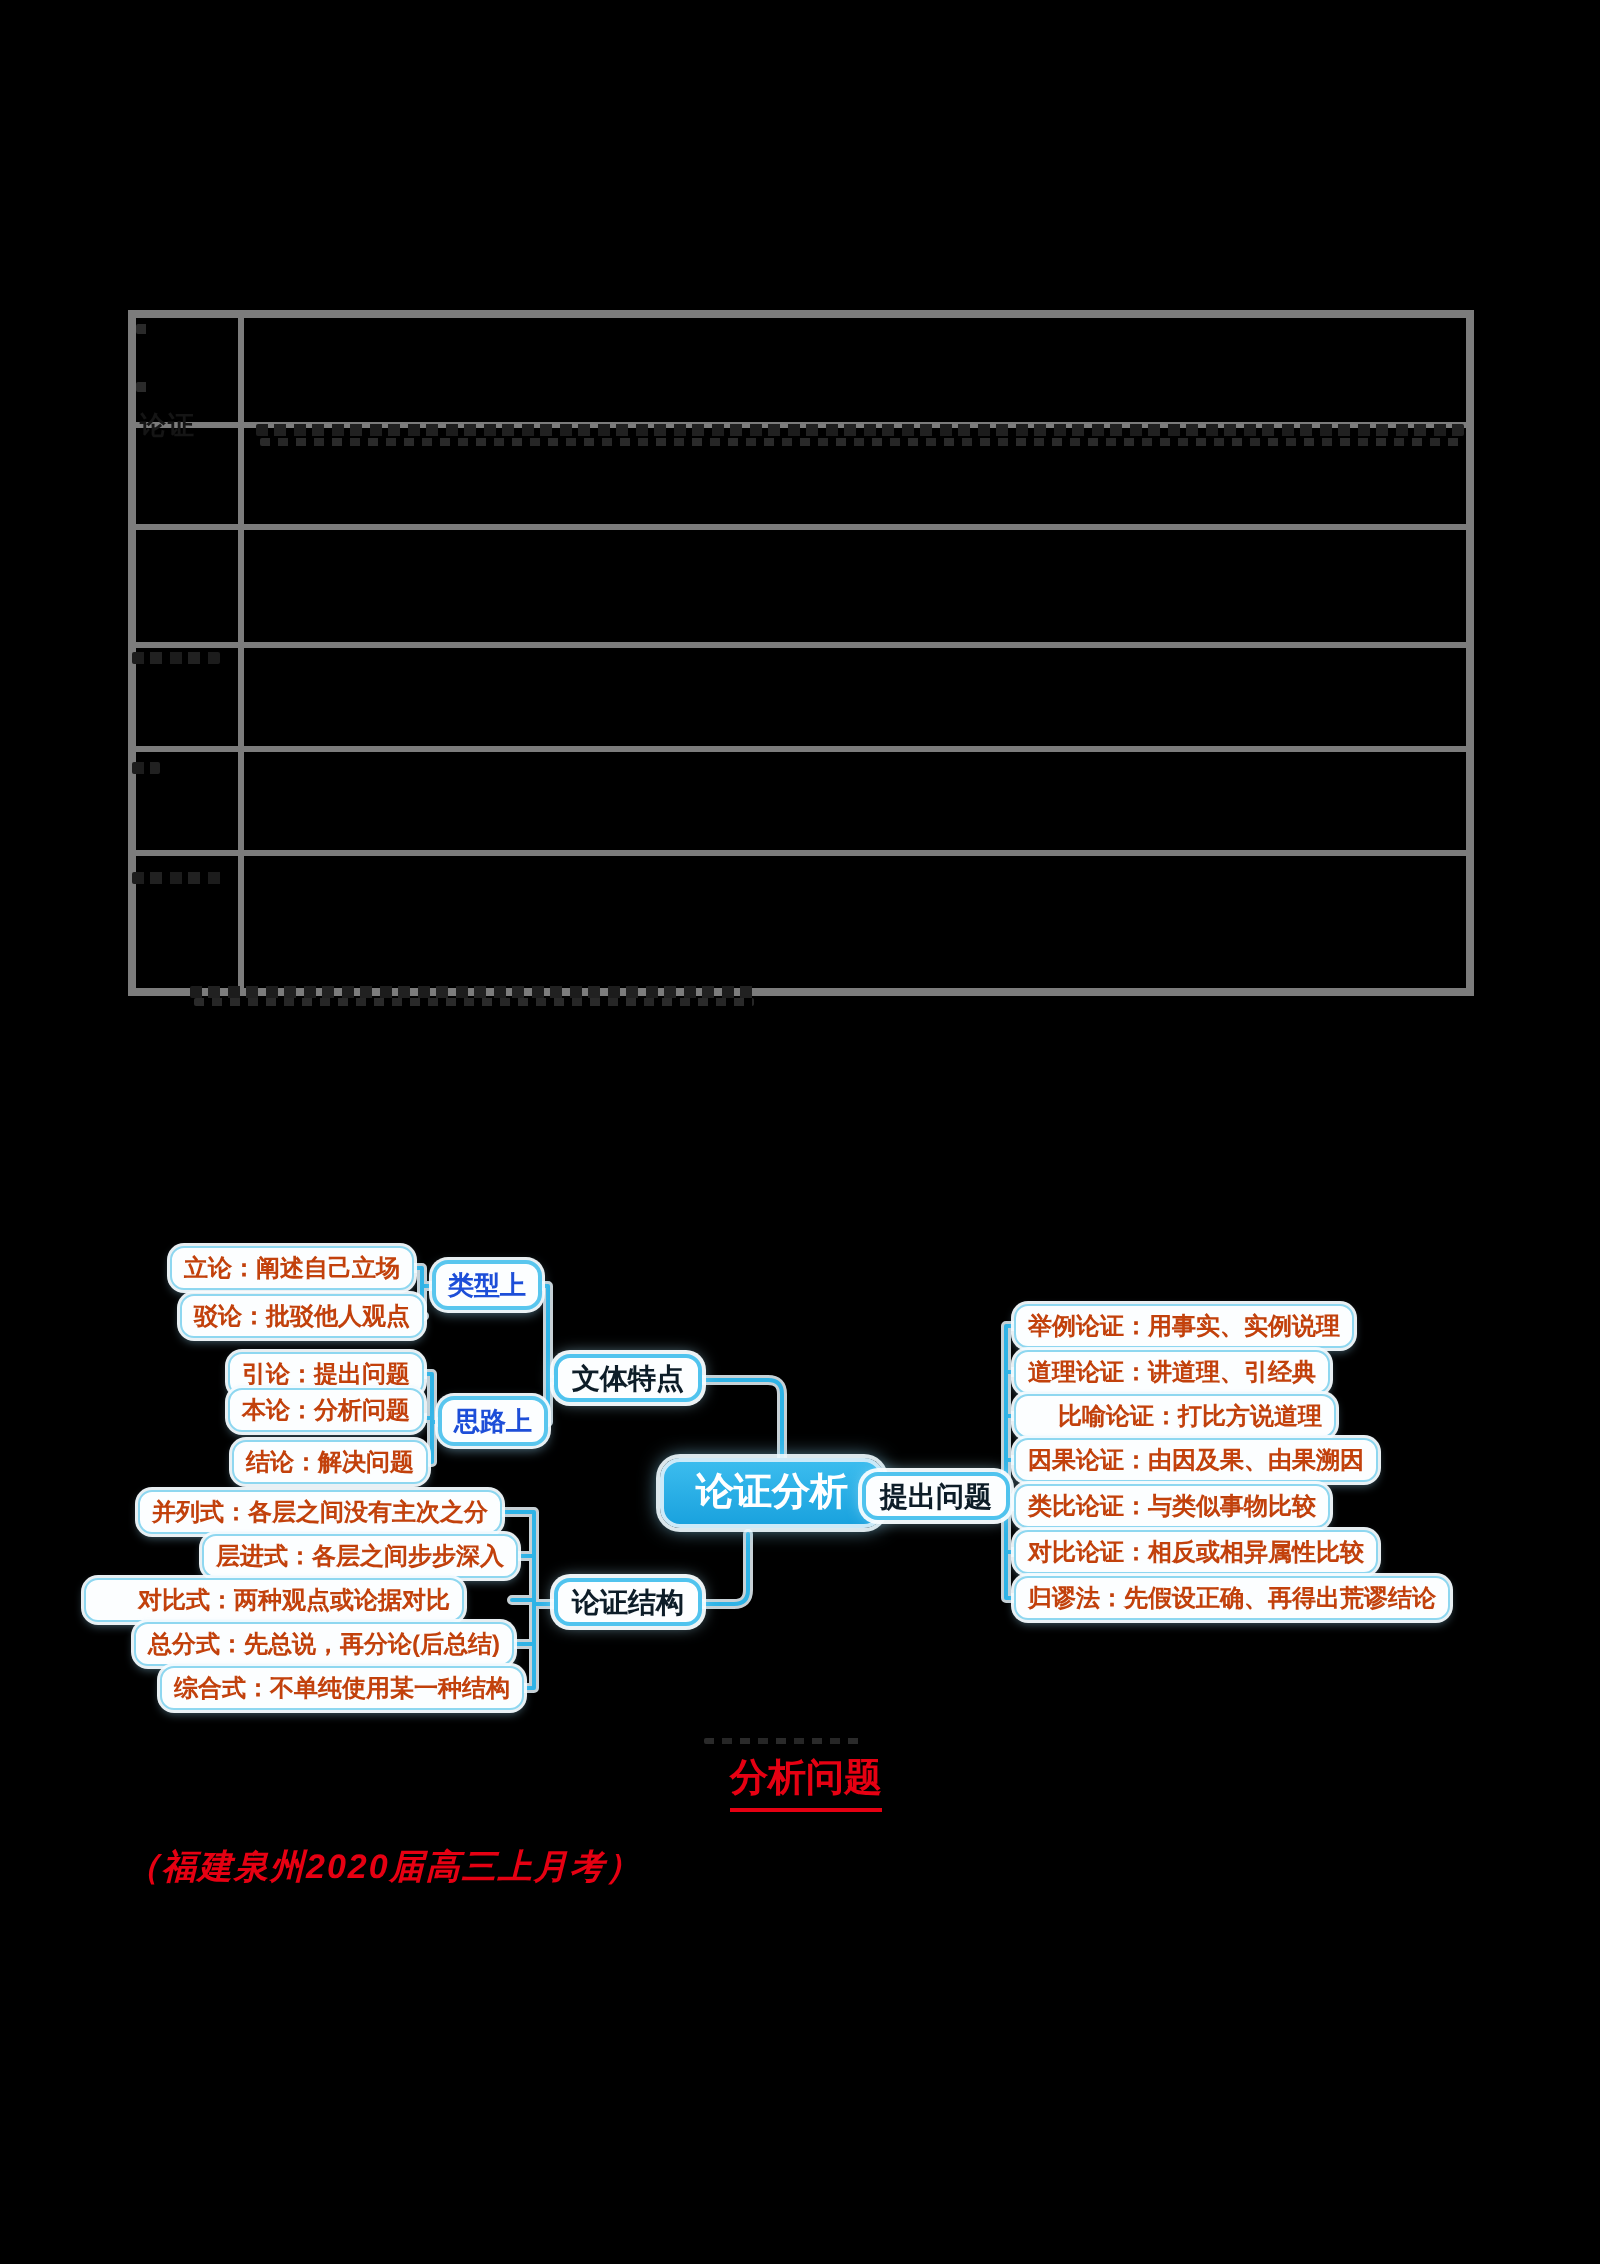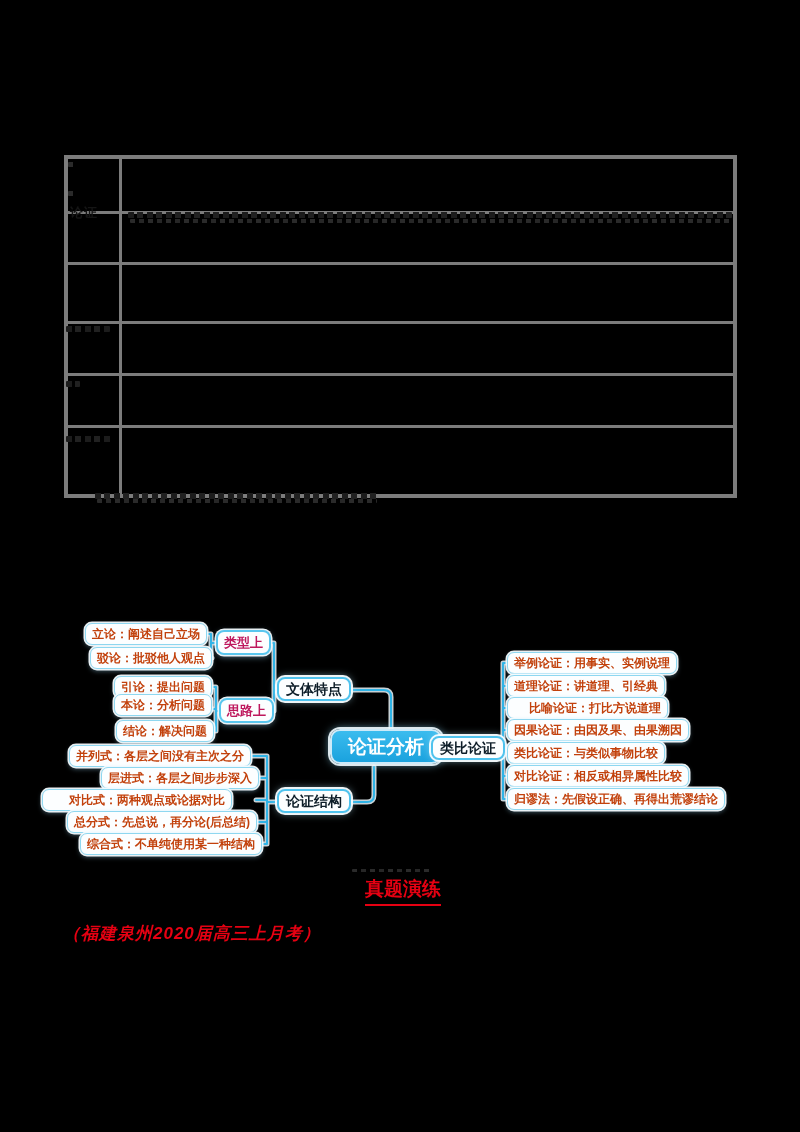--- a/index.html
+++ b/index.html
@@ -42,21 +42,21 @@
   .node{
     position:absolute;z-index:3;white-space:nowrap;box-sizing:border-box;
     color:#c2410c;font-weight:bold;line-height:1;
     background:#fcfeff;
   }
   .leaf{
     font-size:12px;padding:4px 6px;border:1px solid #8ed7f0;border-radius:7px;
     box-shadow:0 0 0 1.5px rgba(244,251,254,.95),0 2px 5px rgba(150,210,240,.45);
   }
   .subnode{
-    font-size:13px;padding:4px 6px;border:2px solid #59c6ee;border-radius:8px;color:#be185d;
+    font-size:13px;padding:4px 6px;border:2px solid #59c6ee;border-radius:8px;color:#1d4ed8;
     box-shadow:0 0 0 1.5px rgba(244,251,254,.95),0 2px 6px rgba(150,210,240,.55);
   }
   .branchnode{
     font-size:14px;padding:3px 7px;border:2px solid #4fc3ee;border-radius:8px;color:#0d1d28;
     box-shadow:0 0 0 2px rgba(248,253,255,.95),0 0 8px rgba(170,225,248,.7);
   }
   .centernode{
     font-size:19px;padding:6px 16px;border:2px solid #cdeaf8;border-radius:10px;
     color:#fff;background:linear-gradient(180deg,#3bbcee 0%,#1aa2de 100%);
     box-shadow:0 0 0 2px rgba(240,250,254,.9),0 0 10px rgba(140,215,245,.8);
@@ -146,30 +146,30 @@
 
 <div class="node branchnode" style="left:277px;top:677px;">文体特点</div>
 <div class="node subnode" style="left:216px;top:630px;">类型上</div>
 <div class="node subnode" style="left:219px;top:698px;">思路上</div>
 <div class="node leaf" style="right:593px;top:623px;">立论：阐述自己立场</div>
 <div class="node leaf" style="right:588px;top:647px;">驳论：批驳他人观点</div>
 <div class="node leaf" style="right:588px;top:676px;">引论：提出问题</div>
 <div class="node leaf" style="right:588px;top:694px;">本论：分析问题</div>
 <div class="node leaf" style="right:586px;top:720px;">结论：解决问题</div>
 
-<div class="node branchnode" style="left:431px;top:736px;">类比论证</div>
+<div class="node branchnode" style="left:431px;top:736px;">提出问题</div>
 <div class="node leaf" style="left:507px;top:652px;">举例论证：用事实、实例说理</div>
 <div class="node leaf" style="left:507px;top:675px;">道理论证：讲道理、引经典</div>
 <div class="node leaf" style="left:507px;top:697px;padding-left:21px;">比喻论证：打比方说道理</div>
 <div class="node leaf" style="left:507px;top:719px;">因果论证：由因及果、由果溯因</div>
 <div class="node leaf" style="left:507px;top:742px;">类比论证：与类似事物比较</div>
 <div class="node leaf" style="left:507px;top:765px;">对比论证：相反或相异属性比较</div>
 <div class="node leaf" style="left:507px;top:788px;">归谬法：先假设正确、再得出荒谬结论</div>
 
 <div class="node branchnode" style="left:277px;top:789px;">论证结构</div>
 <div class="node leaf" style="right:549px;top:745px;font-family:Liberation Serif, serif;">并列式：各层之间没有主次之分</div>
 <div class="node leaf" style="right:541px;top:767px;">层进式：各层之间步步深入</div>
 <div class="node leaf" style="right:568px;top:789px;padding-left:26px;">对比式：两种观点或论据对比</div>
 <div class="node leaf" style="right:543px;top:811px;margin-left:32px;">总分式：先总说，再分论(后总结)</div>
 <div class="node leaf" style="right:538px;top:833px;">综合式：不单纯使用某一种结构</div>
 
-<div class="red-heading">真题演练</div>
+<div class="red-heading">分析问题</div>
 <div class="red-source">（福建泉州2020届高三上月考）</div>
 
 </body></html>

